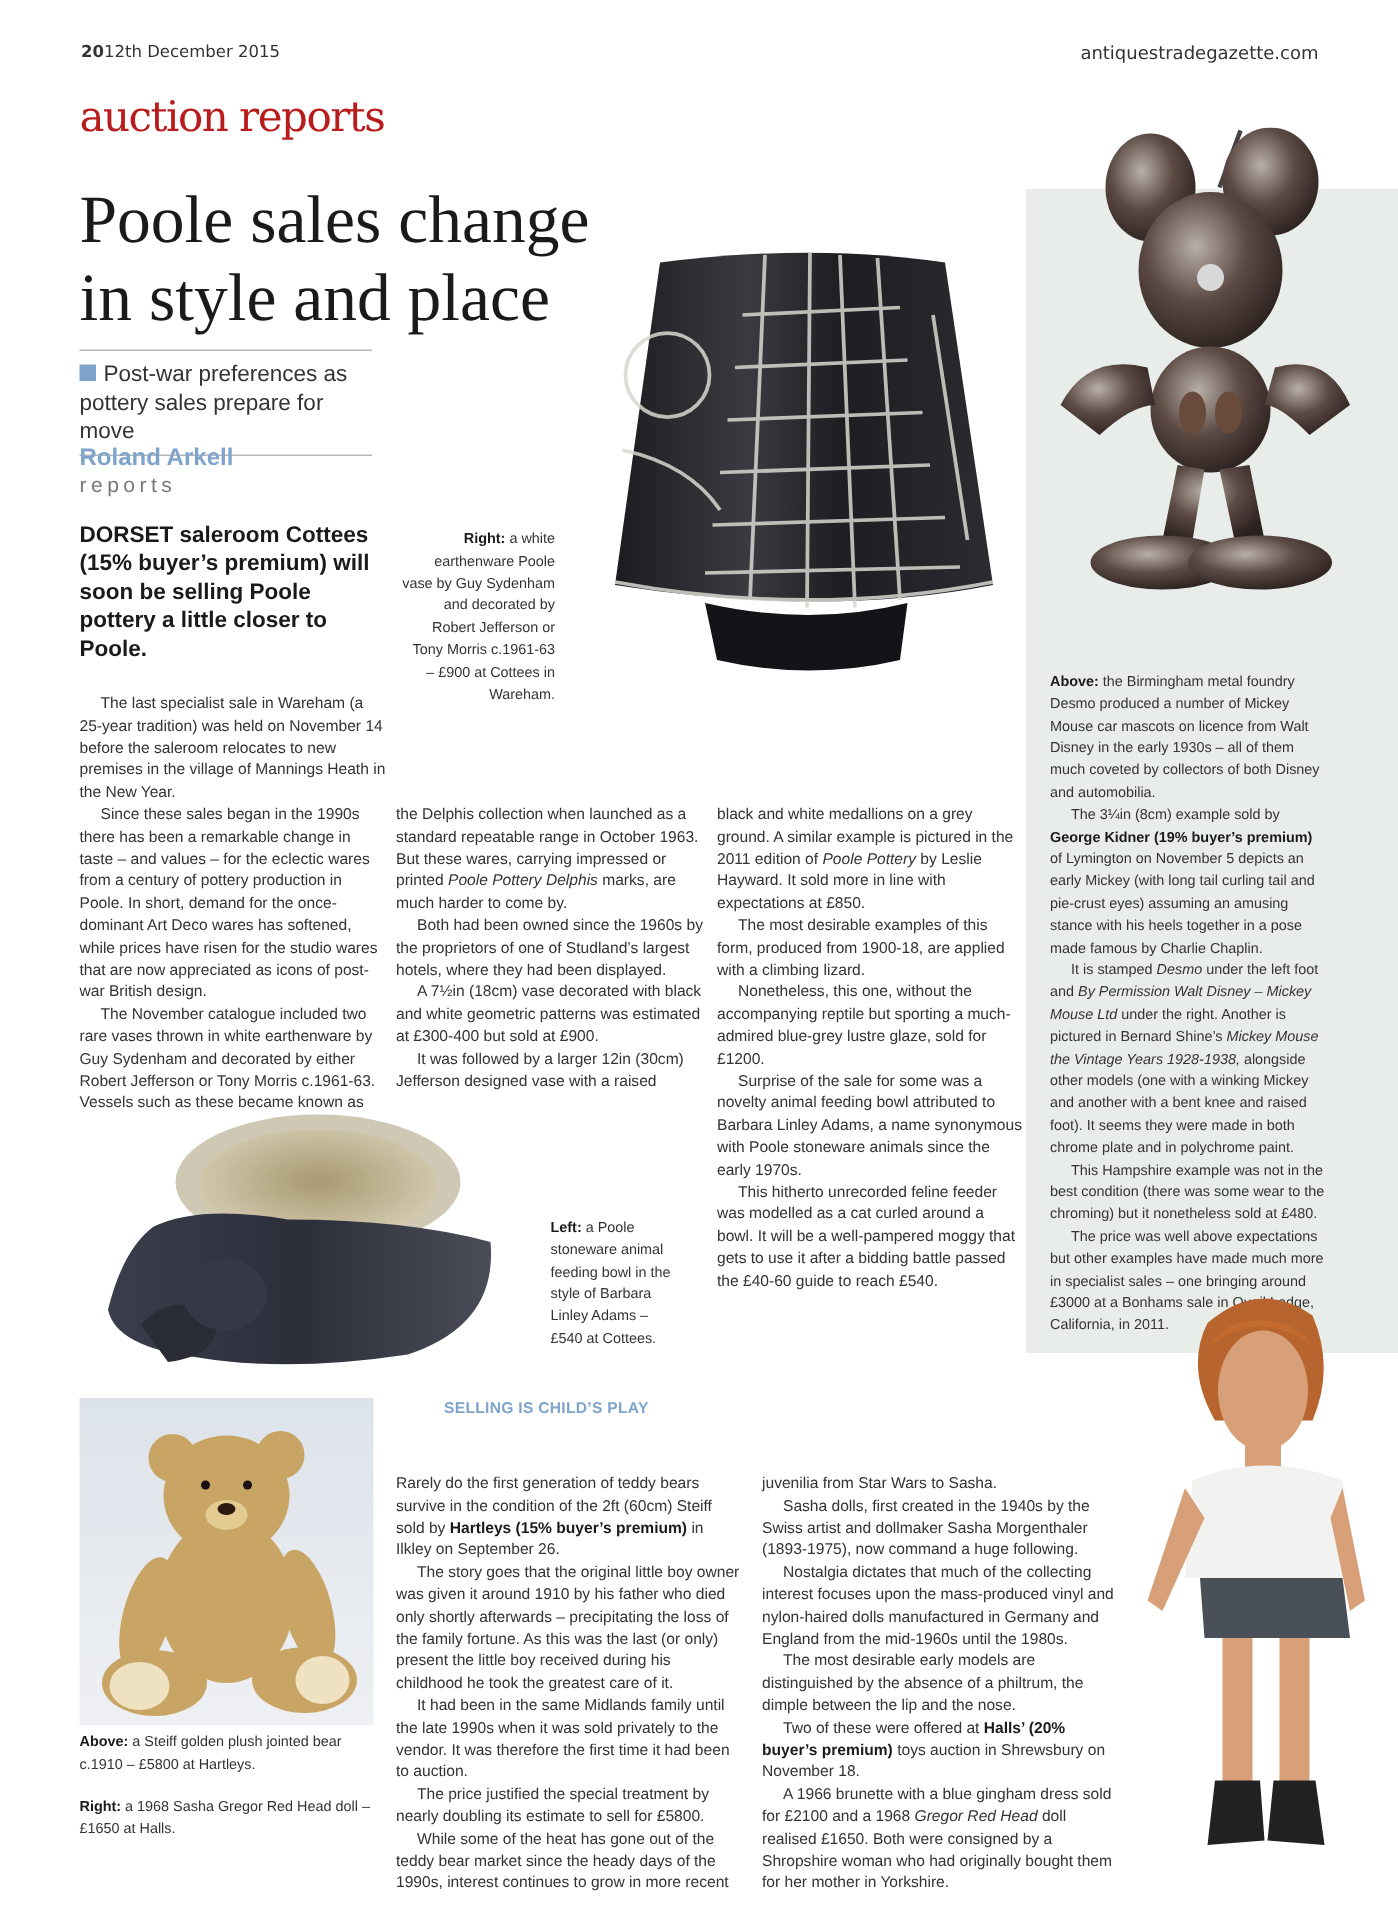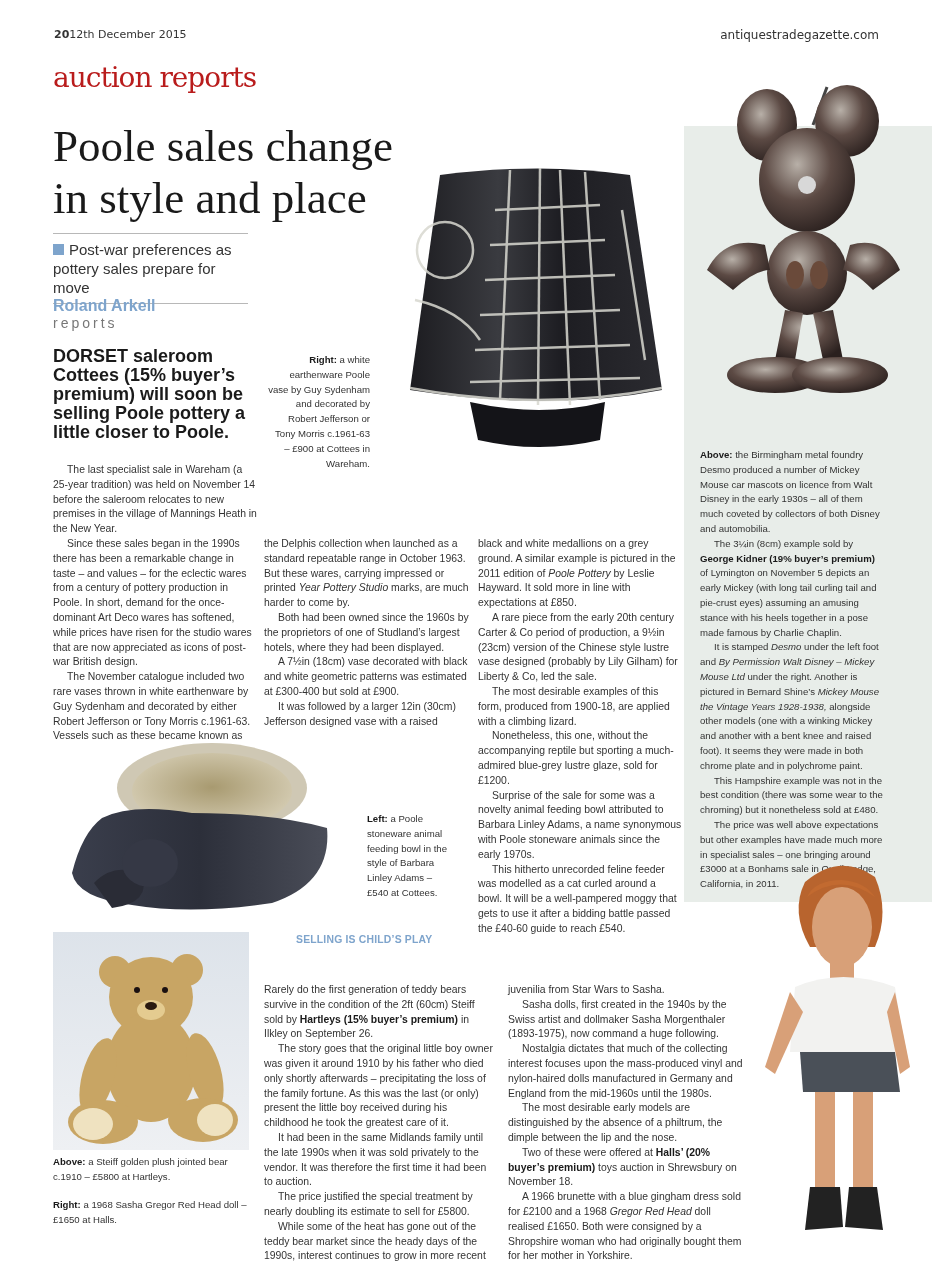--- a/index.html
+++ b/index.html
@@ -29,21 +29,21 @@
     padding: 6px 0 6px 0;
     font-family: "Liberation Sans", sans-serif; font-size: 15px; line-height: 19px; color: #333;
   }
   .standfirst .sq { display: inline-block; width: 11px; height: 11px; background: #7ea4cc; margin-right: 5px; vertical-align: 0; }
   .byline { left: 53px; top: 296px; font-family: "Liberation Sans", sans-serif; }
   .byline .name { font-size: 16px; font-weight: bold; color: #7ea4cc; line-height: 19px; }
   .byline .reports { font-size: 14px; letter-spacing: 3px; color: #777; line-height: 16px; }
 
   .intro {
     left: 53px; top: 347px; width: 205px;
-    font-family: "Liberation Sans", sans-serif; font-size: 18px; font-weight: bold; line-height: 19px; color: #1a1a1a;
+    font-family: "Liberation Sans", sans-serif; font-size: 15px; font-weight: bold; line-height: 19px; color: #1a1a1a;
   }
 
   .col { font-family: "Liberation Sans", sans-serif; font-size: 10.4px; line-height: 14.8px; color: #333; margin-top: 35px; }
   .col p { text-indent: 14px; }
   .col p.noindent { text-indent: 0; }
   .col i { font-style: italic; }
   .col b { font-weight: bold; color: #1a1a1a; }
 
   .caption { font-family: "Liberation Sans", sans-serif; font-size: 9.6px; line-height: 14.8px; color: #333; }
   .caption b { color: #1a1a1a; }
@@ -142,29 +142,28 @@
   <p>The price was well above expectations but other examples have made much more in specialist sales – one bringing around £3000 at a Bonhams sale in Quail Lodge, California, in 2011.</p>
 </div>
 
 <div class="abs col" style="left:53px; top:428px; width:205px;">
   <p>The last specialist sale in Wareham (a 25-year tradition) was held on November 14 before the saleroom relocates to new premises in the village of Mannings Heath in the New Year.</p>
   <p>Since these sales began in the 1990s there has been a remarkable change in taste – and values – for the eclectic wares from a century of pottery production in Poole. In short, demand for the once-dominant Art Deco wares has softened, while prices have risen for the studio wares that are now appreciated as icons of post-war British design.</p>
   <p>The November catalogue included two rare vases thrown in white earthenware by Guy Sydenham and decorated by either Robert Jefferson or Tony Morris c.1961-63. Vessels such as these became known as</p>
 </div>
 
 <div class="abs col" style="left:264px; top:502px; width:205px;">
-  <p class="noindent"><span>the Delphis collection when launched as a standard repeatable range in October 1963. But these wares, carrying impressed or printed </span><i>Year Pottery Studio</i><span> marks, are much harder to come by.</span></p>
+  <p class="noindent"><span>the Delphis collection when launched as a standard repeatable range in October 1963. But these wares, carrying impressed or printed </span><i>Poole Pottery Delphis</i><span> marks, are much harder to come by.</span></p>
   <p>Both had been owned since the 1960s by the proprietors of one of Studland’s largest hotels, where they had been displayed.</p>
   <p>A 7½in (18cm) vase decorated with black and white geometric patterns was estimated at £300-400 but sold at £900.</p>
   <p>It was followed by a larger 12in (30cm) Jefferson designed vase with a raised</p>
 </div>
 
 <div class="abs col" style="left:478px; top:502px; width:205px;">
   <p class="noindent"><span>black and white medallions on a grey ground. A similar example is pictured in the 2011 edition of </span><i>Poole Pottery</i><span> by Leslie Hayward. It sold more in line with expectations at £850.</span></p>
-  <p>A rare piece from the early 20th century Carter &amp; Co period of production, a 9½in (23cm) version of the Chinese style lustre vase designed (probably by Lily Gilham) for Liberty &amp; Co, led the sale.</p>
   <p>The most desirable examples of this form, produced from 1900-18, are applied with a climbing lizard.</p>
   <p>Nonetheless, this one, without the accompanying reptile but sporting a much-admired blue-grey lustre glaze, sold for £1200.</p>
   <p>Surprise of the sale for some was a novelty animal feeding bowl attributed to Barbara Linley Adams, a name synonymous with Poole stoneware animals since the early 1970s.</p>
   <p>This hitherto unrecorded feline feeder was modelled as a cat curled around a bowl. It will be a well-pampered moggy that gets to use it after a bidding battle passed the £40-60 guide to reach £540.</p>
 </div>
 
 <svg class="img" style="left:72px; top:733px;" width="265" height="180" viewBox="0 0 265 180">
   <defs>
     <radialGradient id="bowlIn" cx="0.5" cy="0.45" r="0.6">
         <stop offset="0" stop-color="#a89a70"></stop>

